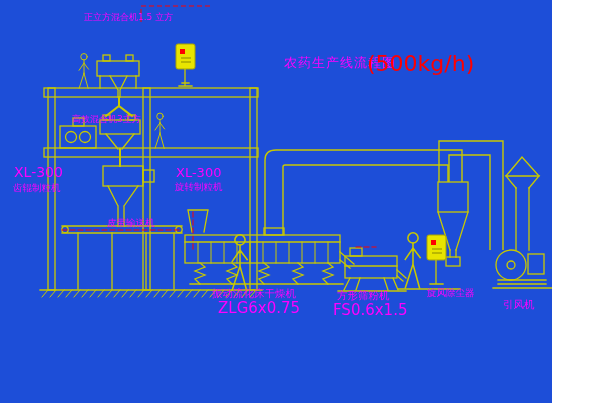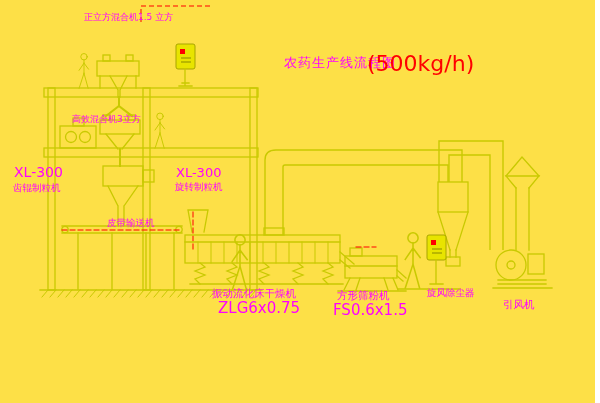--- a/index.html
+++ b/index.html
@@ -1,16 +1,16 @@
 <!DOCTYPE html>
 <html><head>
 <meta charset="utf-8">
 <style>
   html,body{margin:0;padding:0;background:#ffffff;}
-  #stage{position:relative;width:595px;height:403px;background:#fde047;overflow:hidden;
+  #stage{position:relative;width:552px;height:403px;background:#1d4ed8;overflow:hidden;
          font-family:"DejaVu Sans",sans-serif;}
   svg{display:block;}
   .ln{stroke:#c9c900;fill:none;stroke-width:1.3;stroke-linecap:square;}
   .thin{stroke-width:1;}
   .duct{stroke:#c9c900;fill:none;stroke-width:1.4;}
   .pipe{stroke:#c9c900;fill:none;stroke-width:2;}
   .fillY{fill:#e8e400;stroke:#a8a400;stroke-width:1;}
   .reddot{fill:#ff0000;stroke:none;}
   .redln{stroke:#ff0000;fill:none;stroke-width:1;}
   .dash{stroke-dasharray:5 3;}

